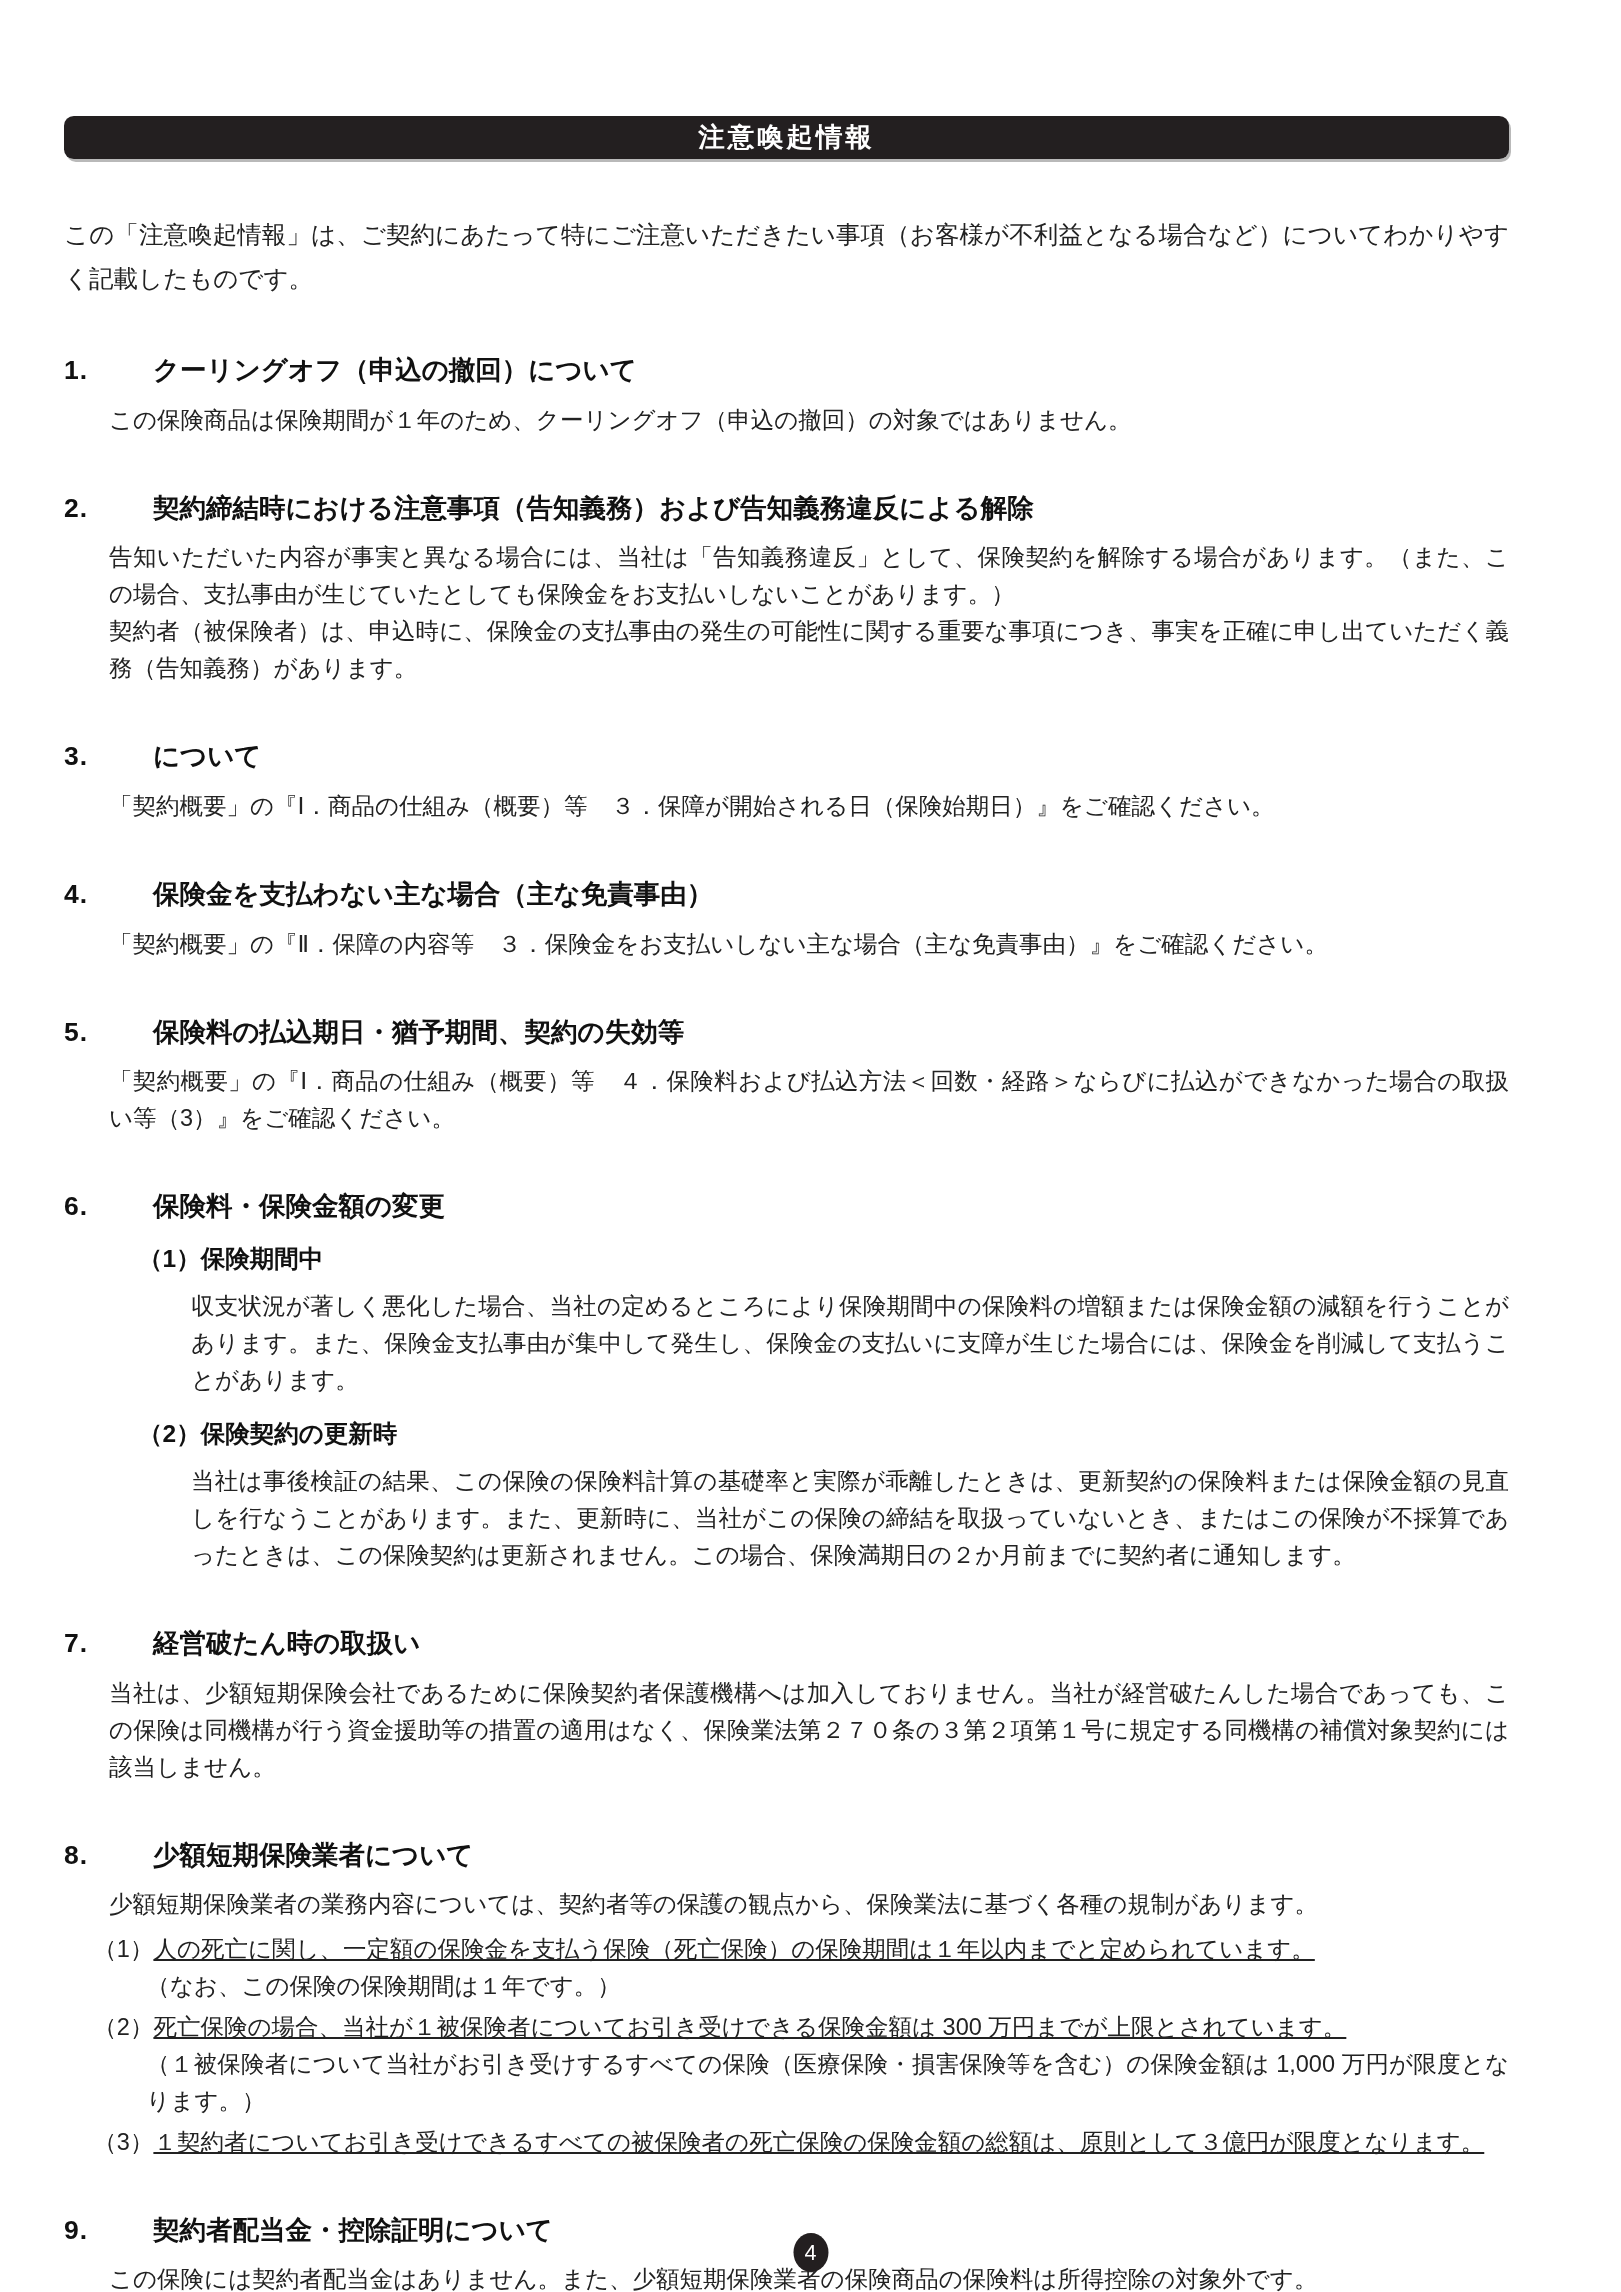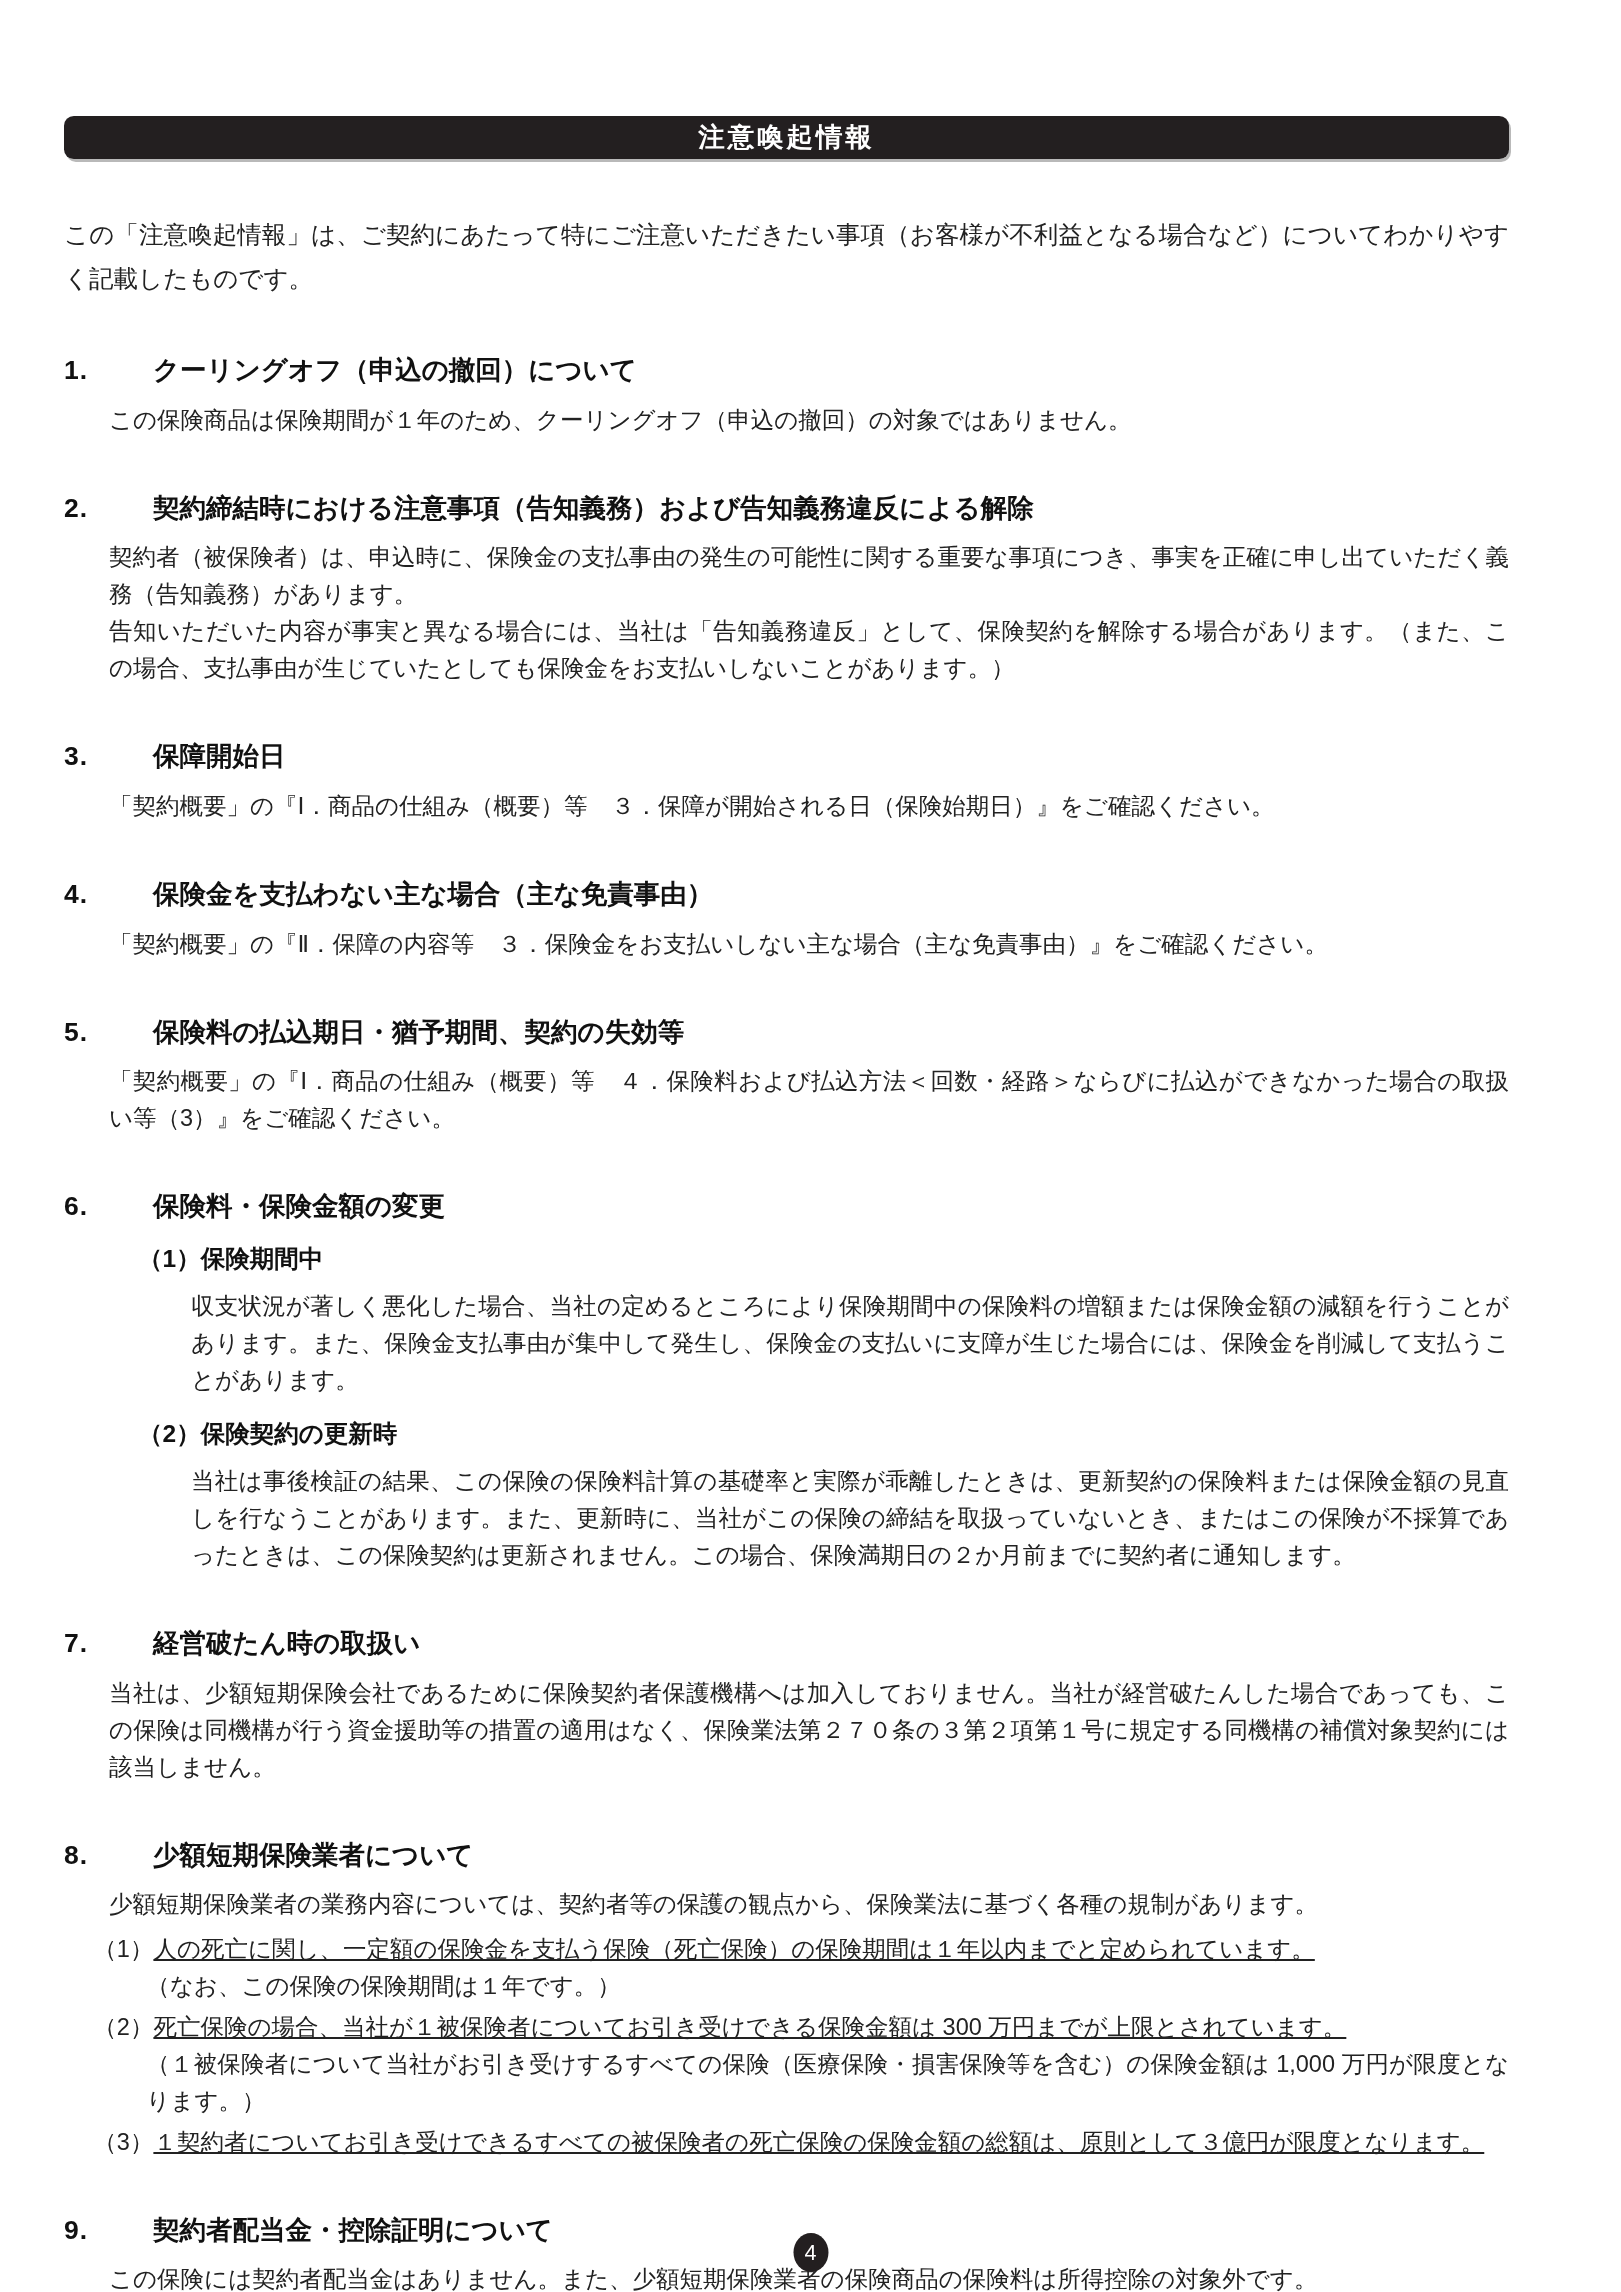--- a/index.html
+++ b/index.html
@@ -113,29 +113,29 @@
       <p>この保険商品は保険期間が１年のため、クーリングオフ（申込の撤回）の対象ではありません。</p>
     </div>
   </div>
 
   <div class="section">
     <div class="sec-head">
       <span class="sec-num">2.</span>
       <span class="sec-title">契約締結時における注意事項（告知義務）および告知義務違反による解除</span>
     </div>
     <div class="sec-body">
+      <p>告知いただいた内容が事実と異なる場合には、当社は「告知義務違反」として、保険契約を解除する場合があります。（また、この場合、支払事由が生じていたとしても保険金をお支払いしないことがあります。）</p>
       <p>契約者（被保険者）は、申込時に、保険金の支払事由の発生の可能性に関する重要な事項につき、事実を正確に申し出ていただく義務（告知義務）があります。</p>
-      <p>告知いただいた内容が事実と異なる場合には、当社は「告知義務違反」として、保険契約を解除する場合があります。（また、この場合、支払事由が生じていたとしても保険金をお支払いしないことがあります。）</p>
     </div>
   </div>
 
   <div class="section">
     <div class="sec-head">
       <span class="sec-num">3.</span>
-      <span class="sec-title">保障開始日</span>
+      <span class="sec-title">について</span>
     </div>
     <div class="sec-body">
       <p>「契約概要」の『Ⅰ．商品の仕組み（概要）等　３．保障が開始される日（保険始期日）』をご確認ください。</p>
     </div>
   </div>
 
   <div class="section">
     <div class="sec-head">
       <span class="sec-num">4.</span>
       <span class="sec-title">保険金を支払わない主な場合（主な免責事由）</span>

